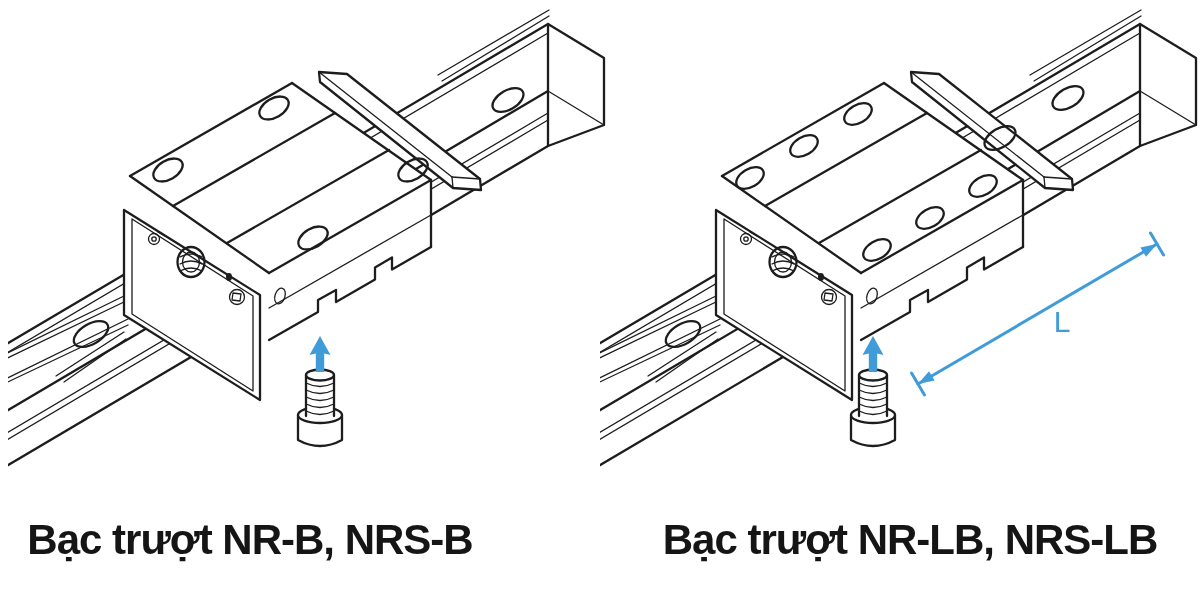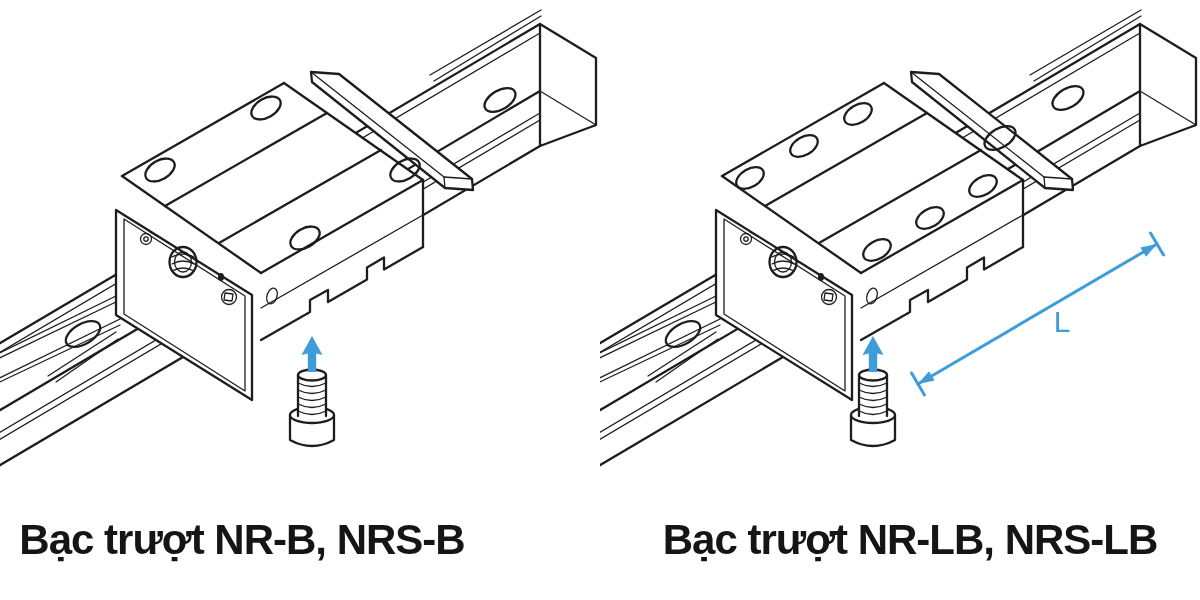--- a/index.html
+++ b/index.html
@@ -1,19 +1,19 @@
 <!DOCTYPE html>
 <html><head>
 <meta charset="utf-8">
 <style>
   html,body{margin:0;padding:0;background:#ffffff;}
   .stage{position:relative;width:1200px;height:600px;background:#ffffff;overflow:hidden;
          font-family:"Liberation Sans", sans-serif;}
   .panel{position:absolute;top:0;width:600px;height:600px;}
-  .panel.left{left:0;}
+  .panel.left{left:8px;}
   .panel.right{left:600px;}
   .panel svg{position:absolute;top:0;left:0;}
   .caption{position:absolute;top:516px;left:0;width:600px;text-align:center;
            font-weight:700;font-size:42px;letter-spacing:-1px;color:#151515;}
   .panel.left .caption{transform:translateX(-58px);}
   .panel.right .caption{transform:translateX(10px);}
 
   
   .ln  {fill:none;stroke:#1d1d1f;stroke-width:2.3;stroke-linecap:round;stroke-linejoin:round;}
   .lnt {fill:none;stroke:#1d1d1f;stroke-width:1.3;stroke-linecap:round;stroke-linejoin:round;}

